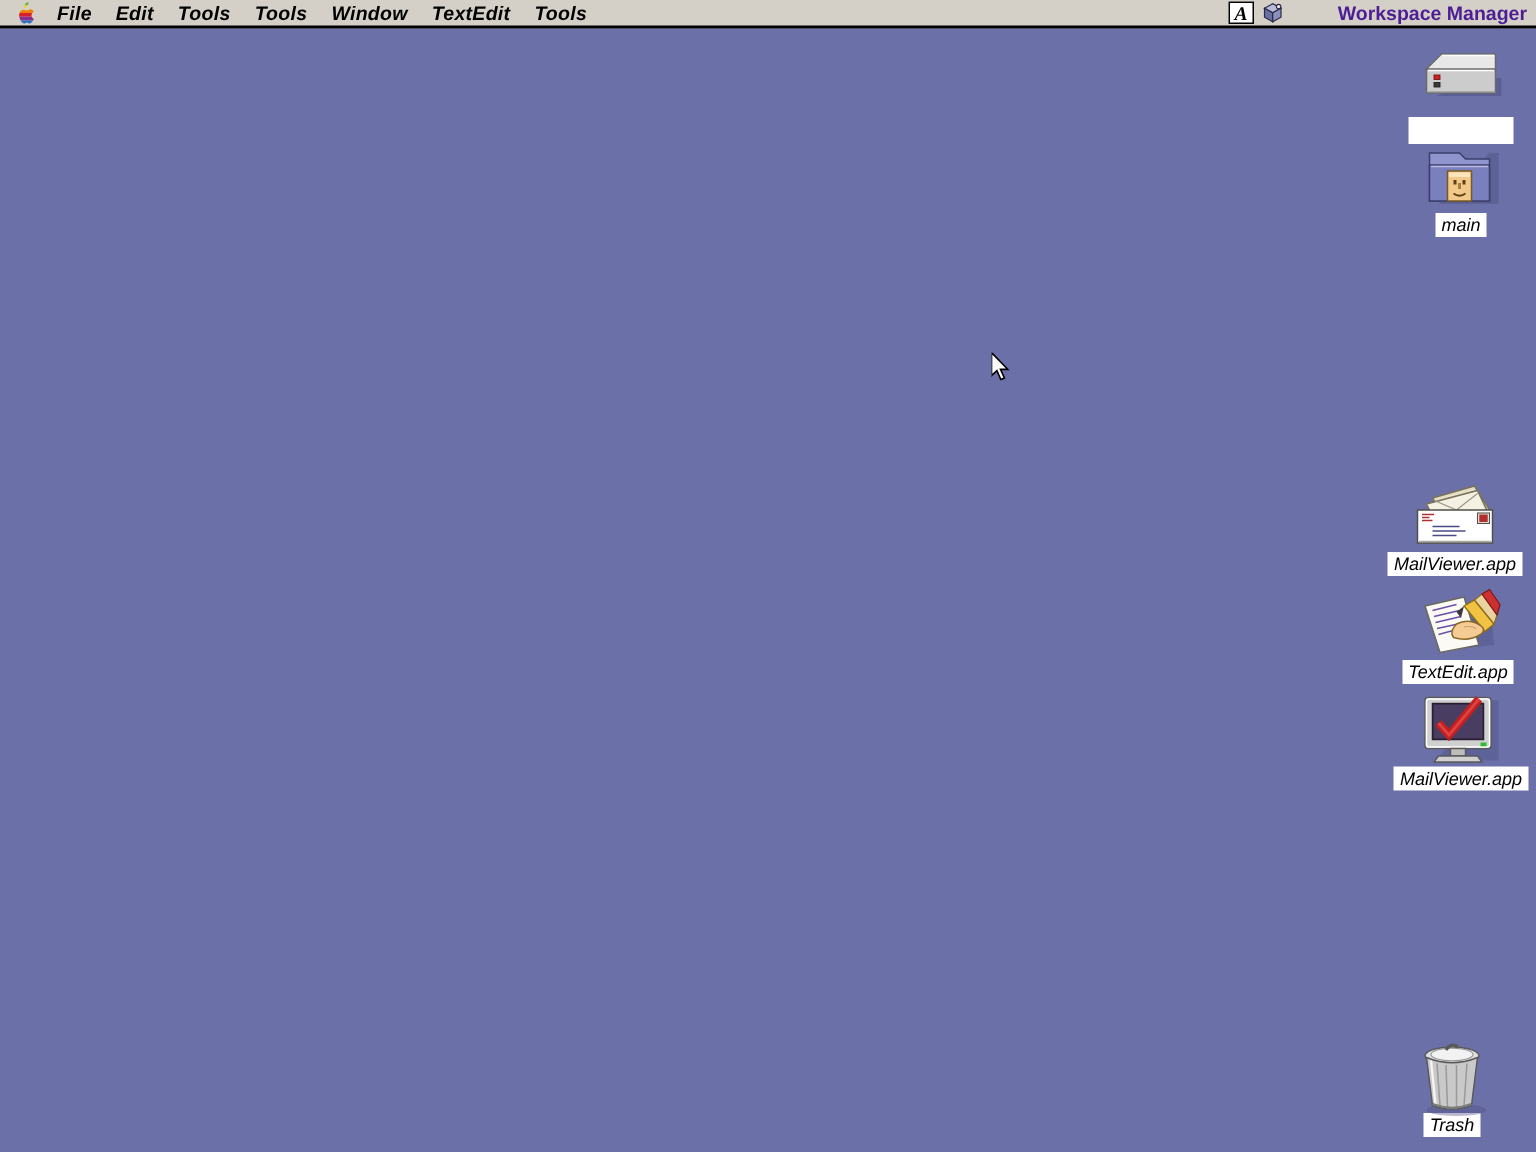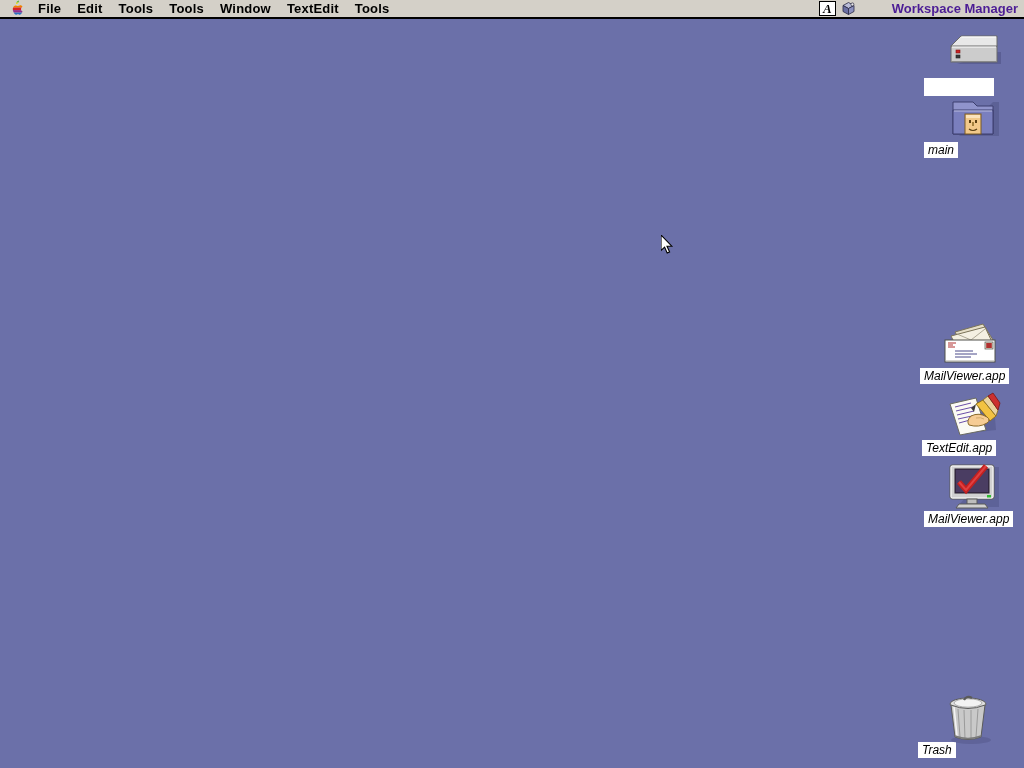--- a/index.html
+++ b/index.html
@@ -31,22 +31,23 @@
     height: 19px;
     background: #d4d0c8;
     border-bottom: 2px solid #000;
     box-sizing: border-box;
     display: flex;
     align-items: center;
     z-index: 50;
   }
   #menubar-left {
     display: flex;
-    align-items: flex-start;
+    align-items: center;
     height: 17px;
+    font-style: italic;
   }
   #menubar-right {
     position: absolute;
     right: 2px;
     top: 0;
     height: 17px;
     display: flex;
     align-items: center;
   }
   .menu-item {
@@ -106,20 +107,21 @@
     line-height: 17px;
     padding-right: 4px;
     white-space: nowrap;
     margin-left: 32px;
   }
 
   
   .icon-cell {
     position: absolute;
     width: 100px;
+    text-align: center;
     cursor: default;
   }
   .icon-art {
     height: 48px;
     width: 100px;
     position: relative;
     margin: 0 auto;
   }
   .icon-art svg {
     position: absolute;

